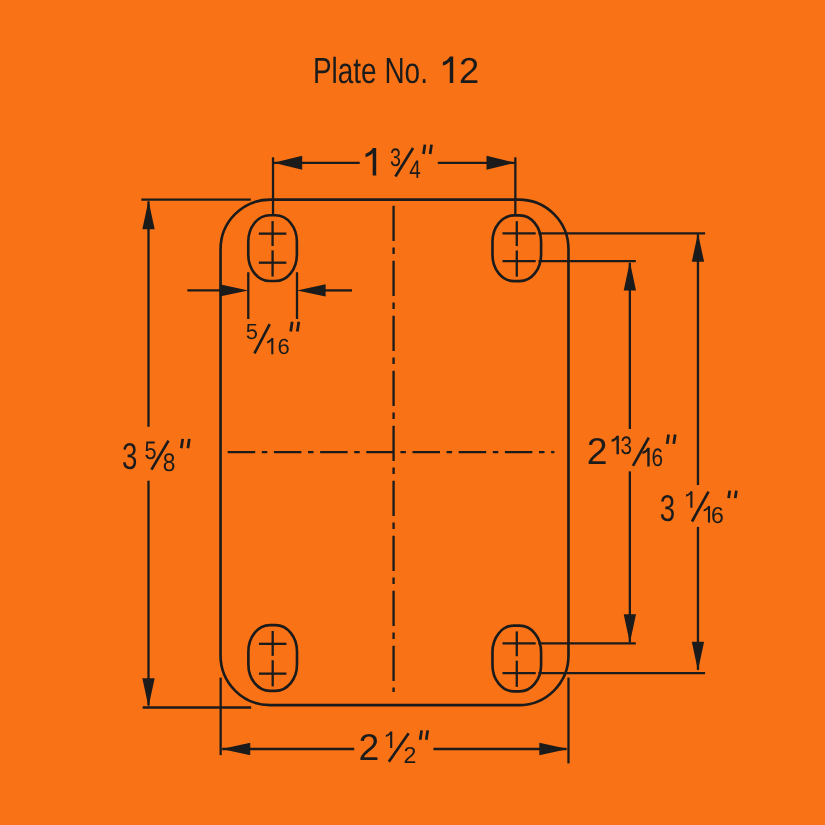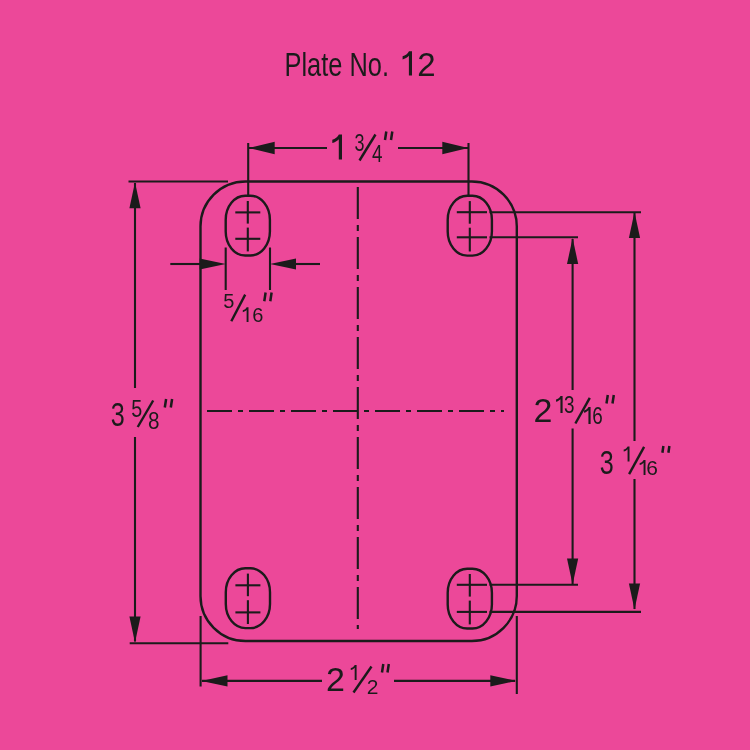--- a/index.html
+++ b/index.html
@@ -1,16 +1,16 @@
 <!DOCTYPE html>
 <html><head>
 <meta charset="utf-8">
 <style>
   html,body{margin:0;padding:0;background:#ffffff;}
-  .page{width:750px;height:750px;position:relative;background:#ec4899;overflow:hidden;text-align:center;}
+  .page{width:750px;height:750px;position:relative;background:#f97316;overflow:hidden;text-align:center;}
   svg text{font-family:"Liberation Sans", sans-serif;fill:#1b1b1b;}
 </style>
 </head>
 <body>
 <div class="page">
 <svg width="750" height="750" viewBox="0 0 750 750" xmlns="http://www.w3.org/2000/svg">
   <defs>
     <path id="one" d="M0 0 L0 -25 L-3.1 -25 C-4.3 -22.5 -6.9 -20.6 -9.7 -19.8 L-9.7 -16.5 C-7.1 -17.2 -4.8 -18.5 -3.2 -20.3 L-3.2 0 Z"></path>
   </defs>
   <g stroke="#1b1b1b" stroke-width="2.1" fill="none" stroke-linecap="butt">

